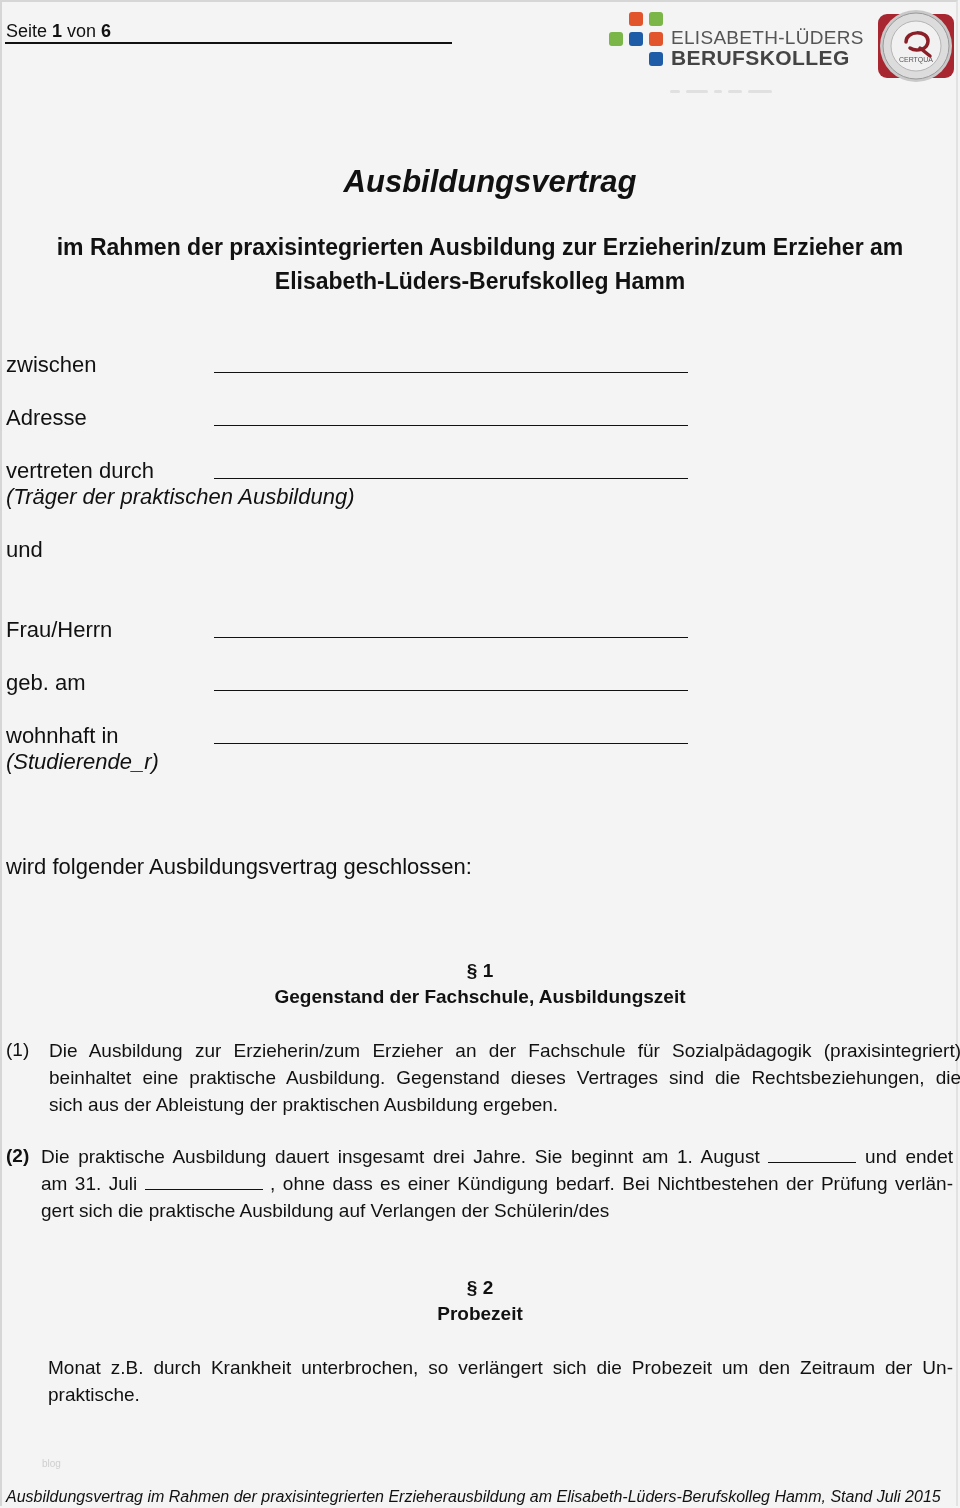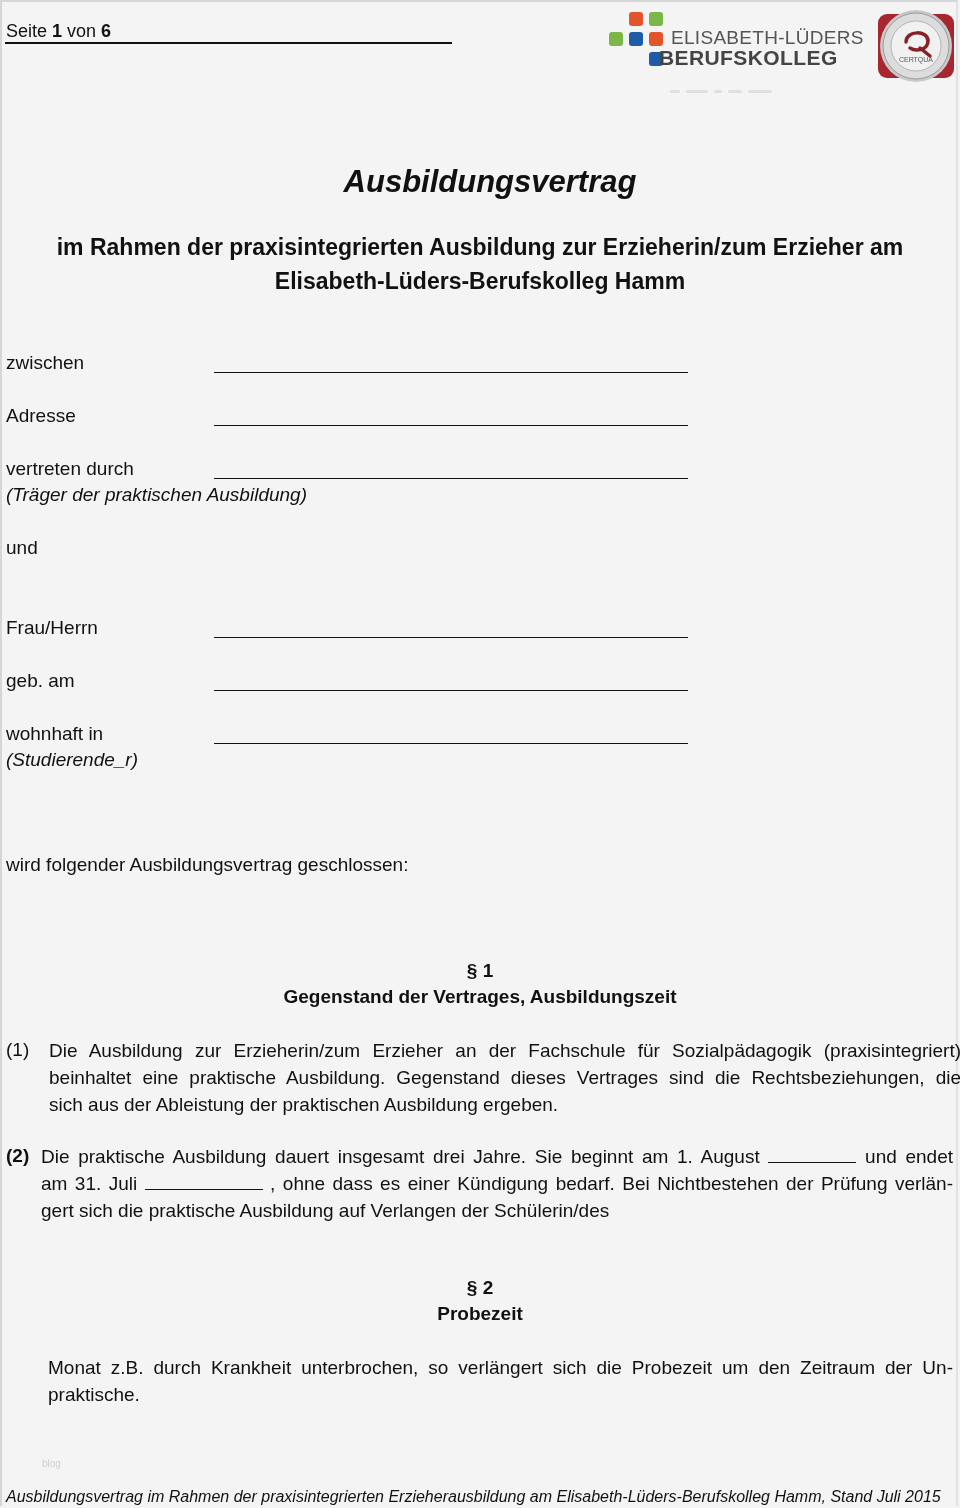--- a/index.html
+++ b/index.html
@@ -17,30 +17,30 @@
     box-sizing: border-box;
   }
   .abs { position: absolute; white-space: nowrap; }
   .pageno { left: 4px; top: 19px; font-size: 18px; }
   .pageno-line { left: 3px; top: 40px; width: 447px; height: 0; border-top: 2px solid #111; }
 
   
   .logo { left: 607px; top: 10px; width: 240px; height: 58px; }
   .sq { position: absolute; width: 14px; height: 14px; border-radius: 3px; }
   .logo-text1 { position: absolute; left: 62px; top: 15px; font-size: 19px; color: #555; letter-spacing: 0.3px; }
-  .logo-text2 { position: absolute; left: 50px; top: 34px; font-size: 21px; font-weight: bold; color: #444; letter-spacing: 0.4px; }
+  .logo-text2 { position: absolute; left: 62px; top: 34px; font-size: 21px; font-weight: bold; color: #444; letter-spacing: 0.4px; }
   .logo-sub { left: 668px; top: 77px; width: 130px; height: 4px; }
   .logo-sub span { display: inline-block; height: 3px; background: #e0e0e0; margin-right: 6px; border-radius: 2px; }
 
   .seal { left: 874px; top: 6px; width: 80px; height: 76px; }
 
   .title { left: 16px; width: 944px; top: 162px; text-align: center; font-size: 31px; font-weight: bold; font-style: italic; }
   .subtitle { left: 0; width: 956px; text-align: center; font-size: 23px; font-weight: bold; }
 
-  .lbl { font-size: 19px; left: 4px; }
+  .lbl { font-size: 22px; left: 4px; }
   .lbl-it { font-style: italic; }
   .fill { left: 212px; width: 474px; height: 0; border-top: 1.5px solid #111; }
   .para { position: absolute; font-size: 19px; line-height: 27px; text-align: justify; }
   .para .line { display: block; text-align: justify; text-align-last: justify; white-space: nowrap; }
   .para .line.last { text-align-last: left; }
   .num { position: absolute; font-size: 19px; }
   .blank { display: inline-block; border-bottom: 1.5px solid #111; height: 1px; vertical-align: baseline; }
 
   .sec { left: 0; width: 956px; text-align: center; font-size: 19px; font-weight: bold; }
 
@@ -100,21 +100,21 @@
   <div class="abs fill" style="top:635px"></div>
   <div class="abs lbl" style="top:668px">geb. am</div>
   <div class="abs fill" style="top:688px"></div>
   <div class="abs lbl" style="top:721px">wohnhaft in</div>
   <div class="abs fill" style="top:741px"></div>
   <div class="abs lbl lbl-it" style="top:747px">(Studierende_r)</div>
 
   <div class="abs lbl" style="top:852px">wird folgender Ausbildungsvertrag geschlossen:</div>
 
   <div class="abs sec" style="top:958px">§ 1</div>
-  <div class="abs sec" style="top:984px">Gegenstand der Vertrages, Ausbildungszeit</div>
+  <div class="abs sec" style="top:984px">Gegenstand der Fachschule, Ausbildungszeit</div>
 
   <div class="num" style="left:4px;top:1037px">(1)</div>
   <div class="para" style="left:47px;top:1035px;width:912px">
     <span class="line">Die Ausbildung zur Erzieherin/zum Erzieher an der Fachschule für Sozialpädagogik (praxisintegriert)</span>
     <span class="line">beinhaltet eine praktische Ausbildung. Gegenstand dieses Vertrages sind die Rechtsbeziehungen, die</span>
     <span class="line last">sich aus der Ableistung der praktischen Ausbildung ergeben.</span>
   </div>
 
   <div class="num" style="left:4px;top:1143px;font-weight:bold">(2)</div>
   <div class="para" style="left:39px;top:1141px;width:912px">

